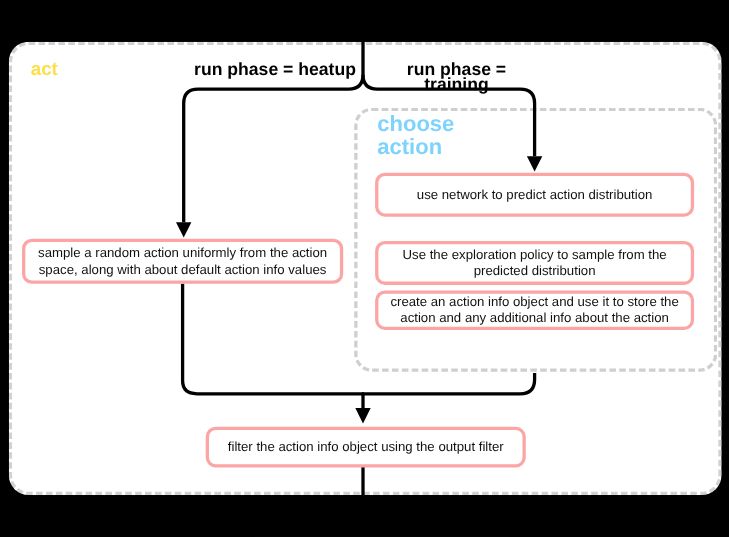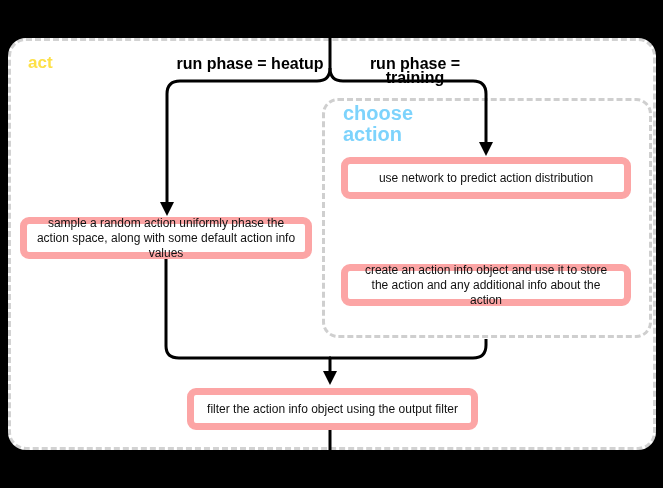--- a/index.html
+++ b/index.html
@@ -55,21 +55,21 @@
     text-align: center;
     color: #000000;
     line-height: 14px;
   }
   .edge-label.heatup { left: 175px; }
   .edge-label.training { left: 340px; }
   .node {
     position: absolute;
     box-sizing: border-box;
     background: #ffffff;
-    border: 7px solid #fca5a5;
+    border: 3px solid #fca5a5;
     border-radius: 9px;
     display: flex;
     align-items: center;
     justify-content: center;
     text-align: center;
     font-size: 12px;
     line-height: 15px;
     color: #111111;
     padding: 14px 8px;
   }
@@ -108,27 +108,30 @@
     <path d="M330,68 Q330,81 343,81 L473,81 Q486,81 486,94 L486,142"></path>
     <polygon points="486,156 479,142 493,142"></polygon>
     <path d="M166,258 L166,346 Q166,358 179,358 L331,358"></path>
     <path d="M486,339 L486,345 Q486,358 473,358 L329,358"></path>
     <path d="M330,358 L330,371"></path>
     <polygon points="330,385 323,371 337,371"></polygon>
     <path d="M330,424 L330,460"></path>
   </svg>
 
   <div class="node sample">
-    <span>sample a random action uniformly phase the action space, along with some default action info values</span>
+    <span>sample a random action uniformly from the action space, along with about default action info values</span>
   </div>
 
   <div class="node predict">
     <span>use network to predict action distribution</span>
   </div>
 
+  <div class="node explore">
+    <span>Use the exploration policy to sample from the predicted distribution</span>
+  </div>
 
   <div class="node info">
     <span>create an action info object and use it to store the action and any additional info about the action</span>
   </div>
 
   <div class="node filter">
     <span>filter the action info object using the output filter</span>
   </div>
 
 </div>

